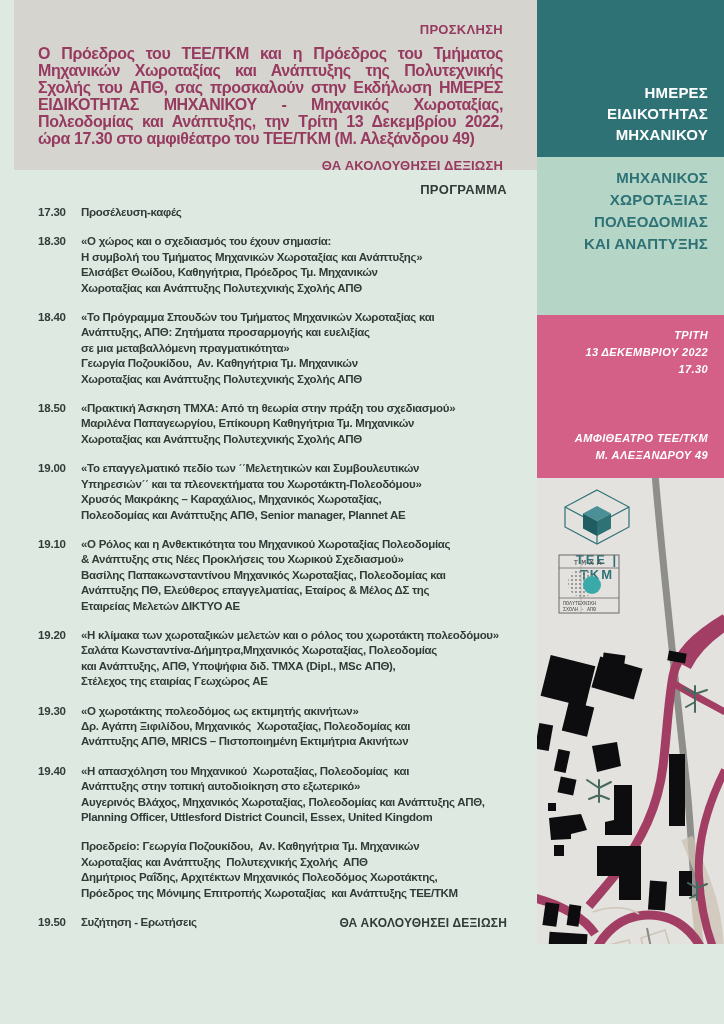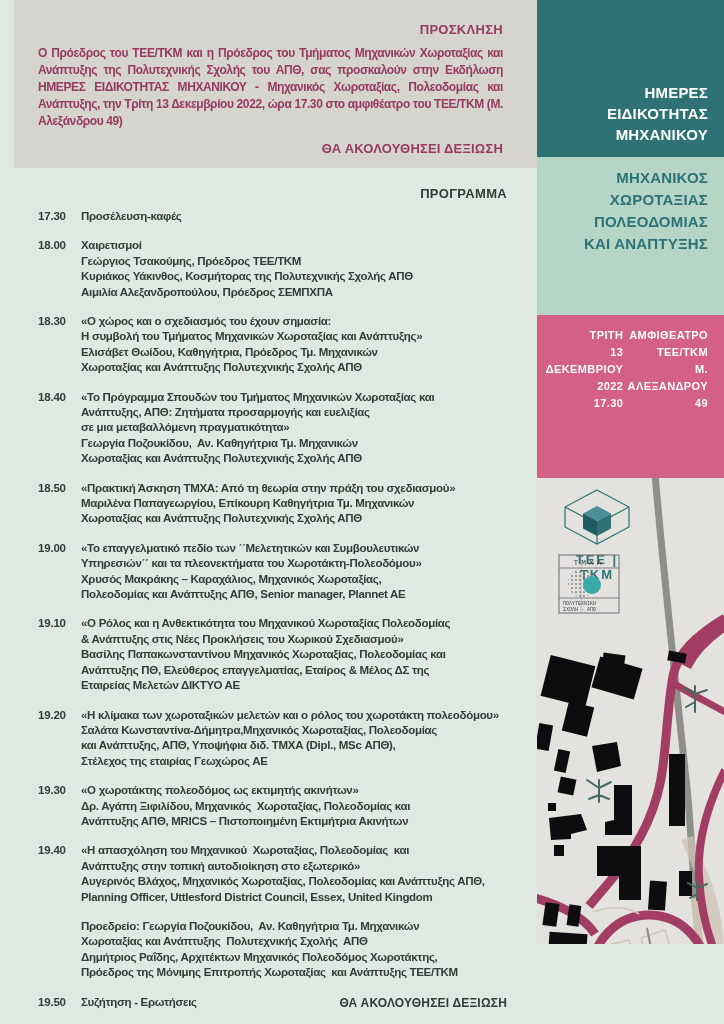--- a/index.html
+++ b/index.html
@@ -10,30 +10,30 @@
     display:flex;
   }
   .left-col{width:537px;height:1024px;display:flex;flex-direction:column;padding-left:14px;}
   
   .invitation{
     height:170px;background:var(--gray_box,#d5d4cf);
     padding:22px 34px 0 24px;color:var(--magenta_text,#973a60);
   }
   .inv-title{font-size:13px;font-weight:bold;text-align:right;letter-spacing:.3px;}
   .inv-body{
-    font-size:12px;font-weight:bold;line-height:17px;text-align:justify;
+    font-size:16px;font-weight:bold;line-height:17px;text-align:justify;
     margin-top:8px;letter-spacing:-0.4px;
   }
   .inv-footer{font-size:13px;font-weight:bold;text-align:right;margin-top:11px;letter-spacing:.2px;}
   
   .program{
     flex:1;background:var(--program_bg,#dee9e2);
     padding:12px 30px 0 24px;color:var(--program_text,#333b38);
   }
-  .prog-title{font-size:13px;font-weight:bold;text-align:right;letter-spacing:.3px;margin:6px 0 8px 0;}
+  .prog-title{font-size:13px;font-weight:bold;text-align:right;letter-spacing:.3px;margin:0 0 8px 0;}
   .prog-row{display:flex;margin-bottom:14px;align-items:flex-start;}
   .prog-time{width:43px;flex:none;font-size:11.5px;font-weight:bold;line-height:15.4px;letter-spacing:-0.2px;}
   .prog-text{flex:1;font-size:11.5px;font-weight:bold;line-height:15.4px;white-space:pre;letter-spacing:-0.3px;}
   .prog-note{margin-left:auto;font-size:12px;font-weight:bold;white-space:nowrap;letter-spacing:.2px;align-self:flex-end;}
   
   .right-col{width:187px;height:944px;display:flex;flex-direction:column;justify-content:center;}
   .side-box{width:100%;}
   .box-dark{
     height:170px;background:var(--dark_teal,#2e7276);color:#ffffff;
     display:flex;align-items:flex-end;justify-content:flex-end;
@@ -41,22 +41,23 @@
   }
   .box-dark .txt{font-size:15px;font-weight:bold;line-height:21px;text-align:right;white-space:pre-line;letter-spacing:.2px;}
   .box-mint{
     height:171px;background:var(--mint,#b5d6c6);color:var(--dark_teal,#2e7276);
     display:flex;align-items:flex-start;justify-content:flex-end;
     padding:10px 16px 0 8px;
   }
   .box-mint .txt{font-size:15px;font-weight:bold;line-height:22px;text-align:right;white-space:pre-line;letter-spacing:.2px;margin-left:16px;}
   .box-pink{
     height:175px;background:var(--pink,#d45f87);color:#ffffff;
-    display:flex;flex-direction:row;justify-content:space-between;
+    display:flex;flex-direction:column;justify-content:space-between;
     padding:12px 16px 14px 8px;
+    font-style:italic;
   }
   .box-pink .txt{font-size:11px;font-weight:bold;line-height:17px;text-align:right;white-space:pre-line;letter-spacing:.4px;}
   
   .map-area{position:relative;height:508px;background:var(--map_bg,#e3e2de);overflow:hidden;}
   .map-svg{position:absolute;left:0;top:0;}
   .tee-logo{position:absolute;left:20px;top:10px;width:80px;text-align:center;}
   .tee-label{font-size:13px;font-weight:bold;color:var(--dark_teal,#2e7276);letter-spacing:2px;margin-top:2px;}
   .tmxa-logo{position:absolute;left:21px;top:76px;}
   .map-label{
     position:absolute;left:84px;top:438px;width:92px;
@@ -86,28 +87,20 @@
 
     <section class="program">
       <h2 class="prog-title">ΠΡΟΓΡΑΜΜΑ</h2>
       <div id="program-list">
   <div class="prog-row">
     <div class="prog-time">17.30</div>
     <div class="prog-text">Προσέλευση-καφές</div>
 
   </div>
 
-  <div class="prog-row">
-    <div class="prog-time">18.00</div>
-    <div class="prog-text">Χαιρετισμοί
-Γεώργιος Τσακούμης, Πρόεδρος ΤΕΕ/ΤΚΜ
-Κυριάκος Υάκινθος, Κοσμήτορας της Πολυτεχνικής Σχολής ΑΠΘ
-Αιμιλία Αλεξανδροπούλου, Πρόεδρος ΣΕΜΠΧΠΑ</div>
-
-  </div>
 
   <div class="prog-row">
     <div class="prog-time">18.30</div>
     <div class="prog-text">«Ο χώρος και ο σχεδιασμός του έχουν σημασία:
 Η συμβολή του Τμήματος Μηχανικών Χωροταξίας και Ανάπτυξης»
 Ελισάβετ Θωίδου, Καθηγήτρια, Πρόεδρος Τμ. Μηχανικών
 Χωροταξίας και Ανάπτυξης Πολυτεχνικής Σχολής ΑΠΘ</div>
 
   </div>
 

